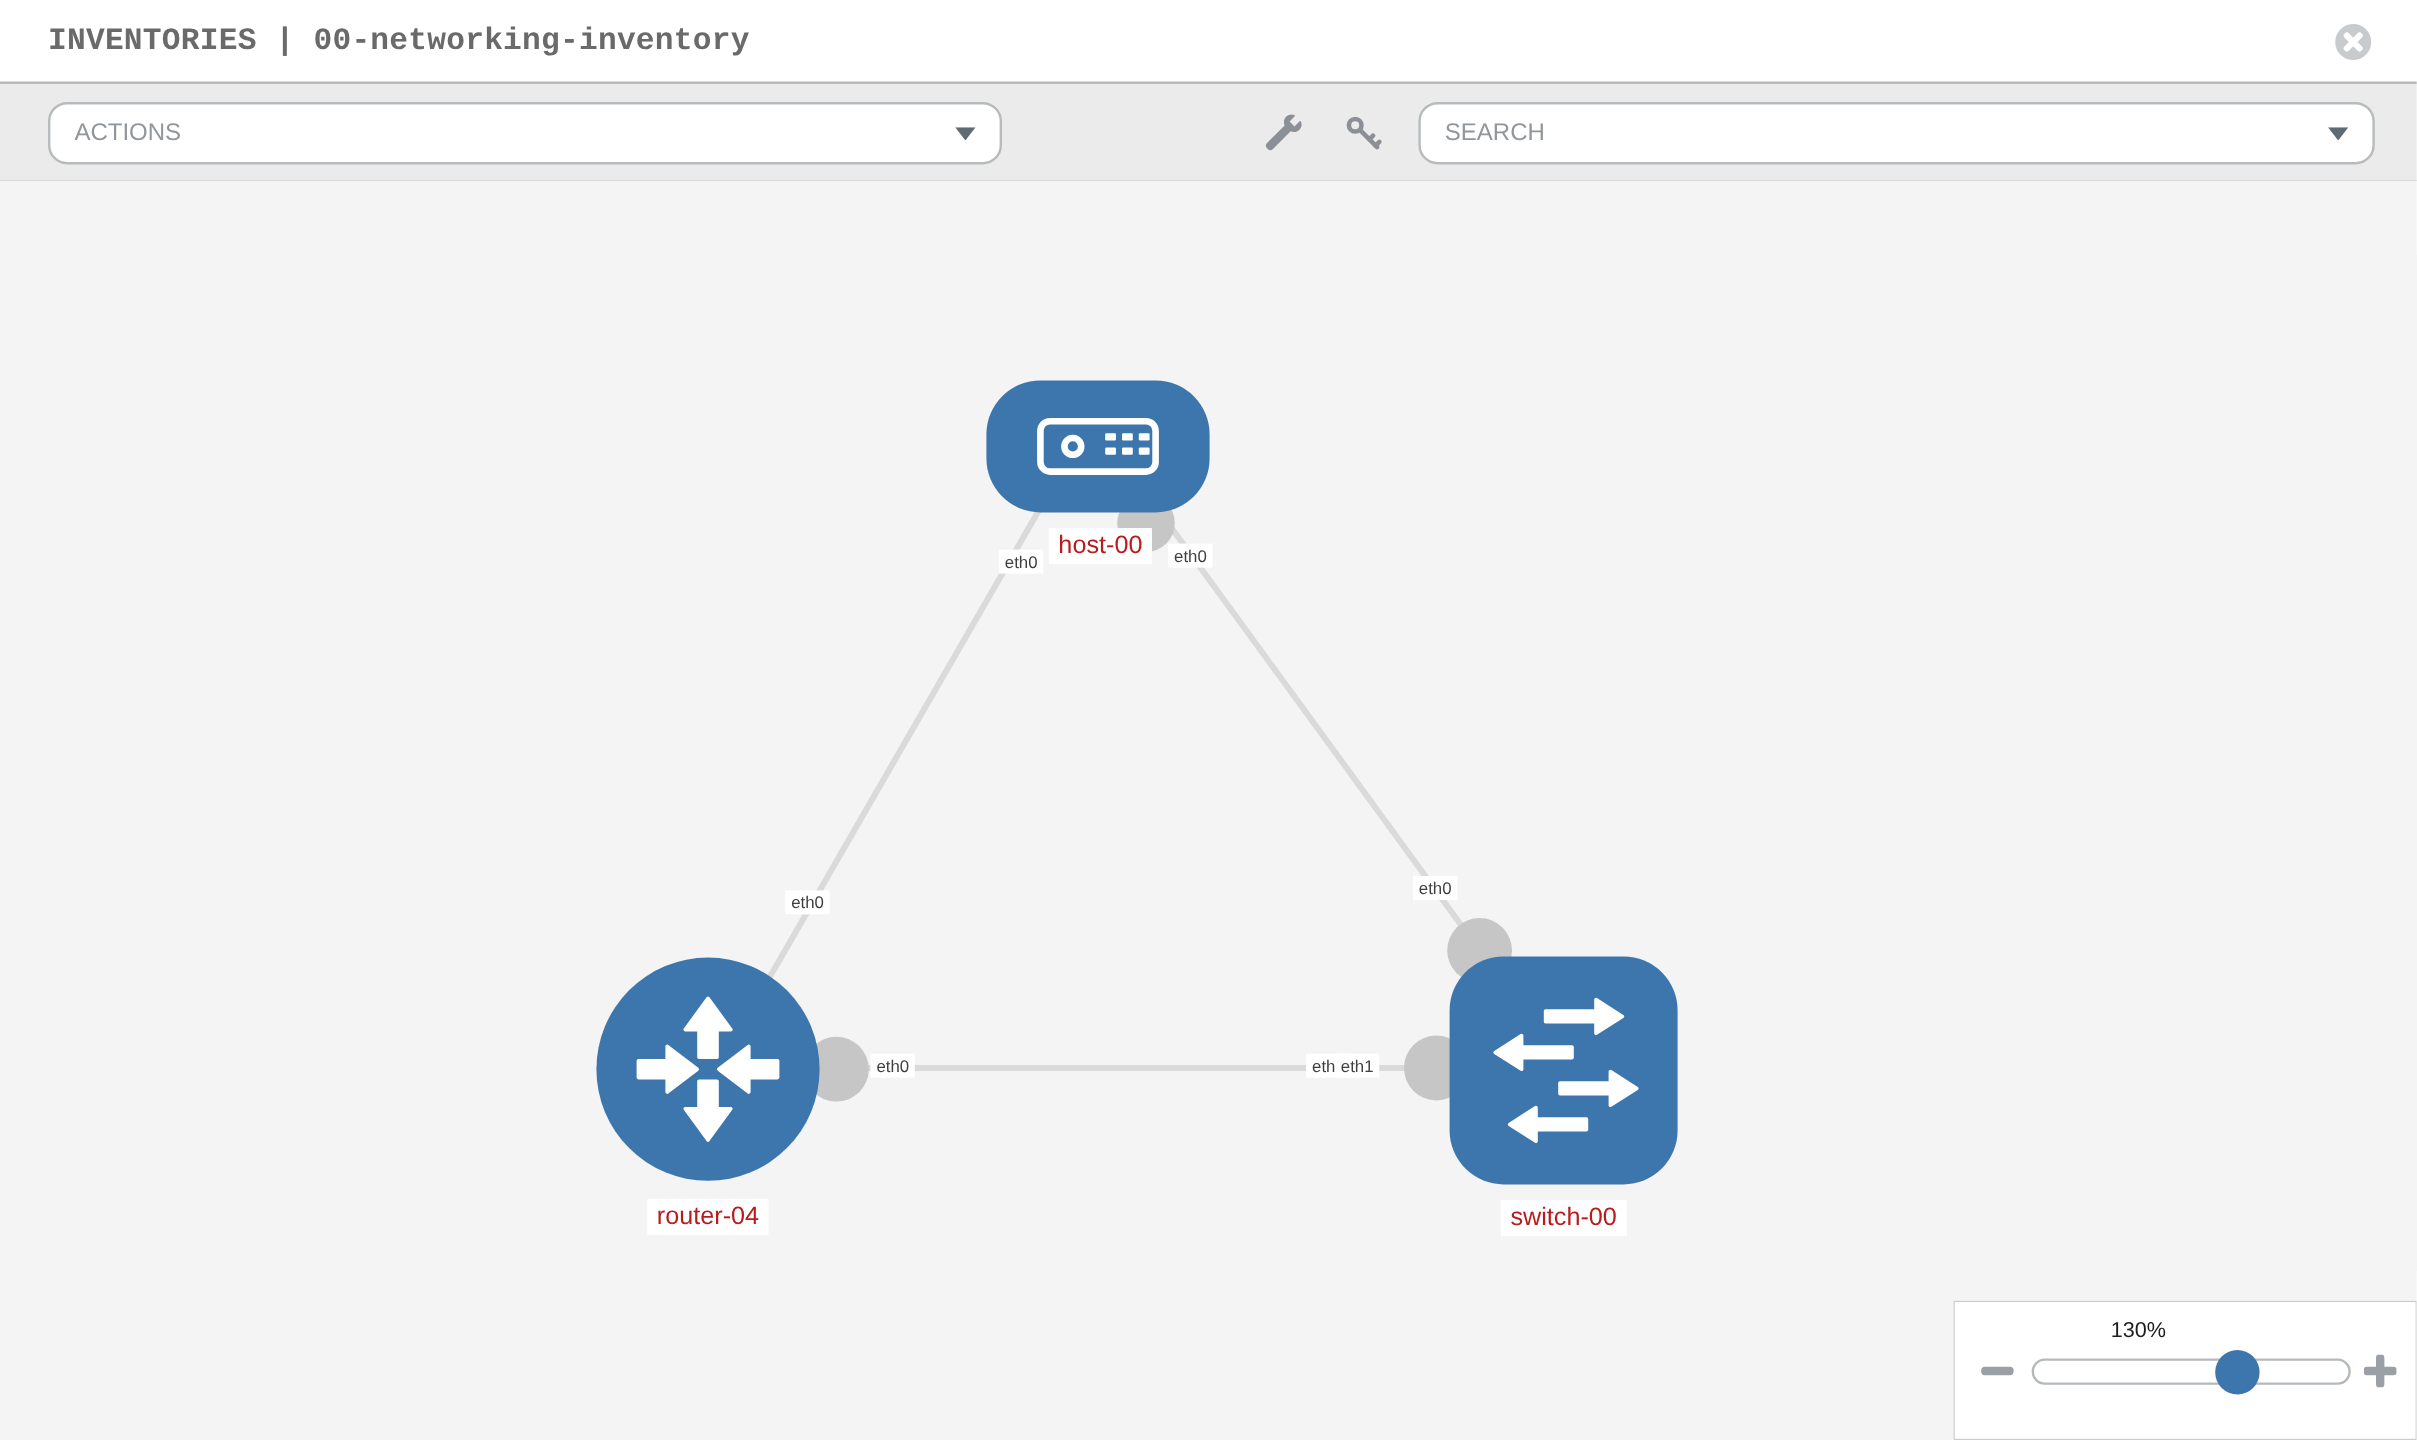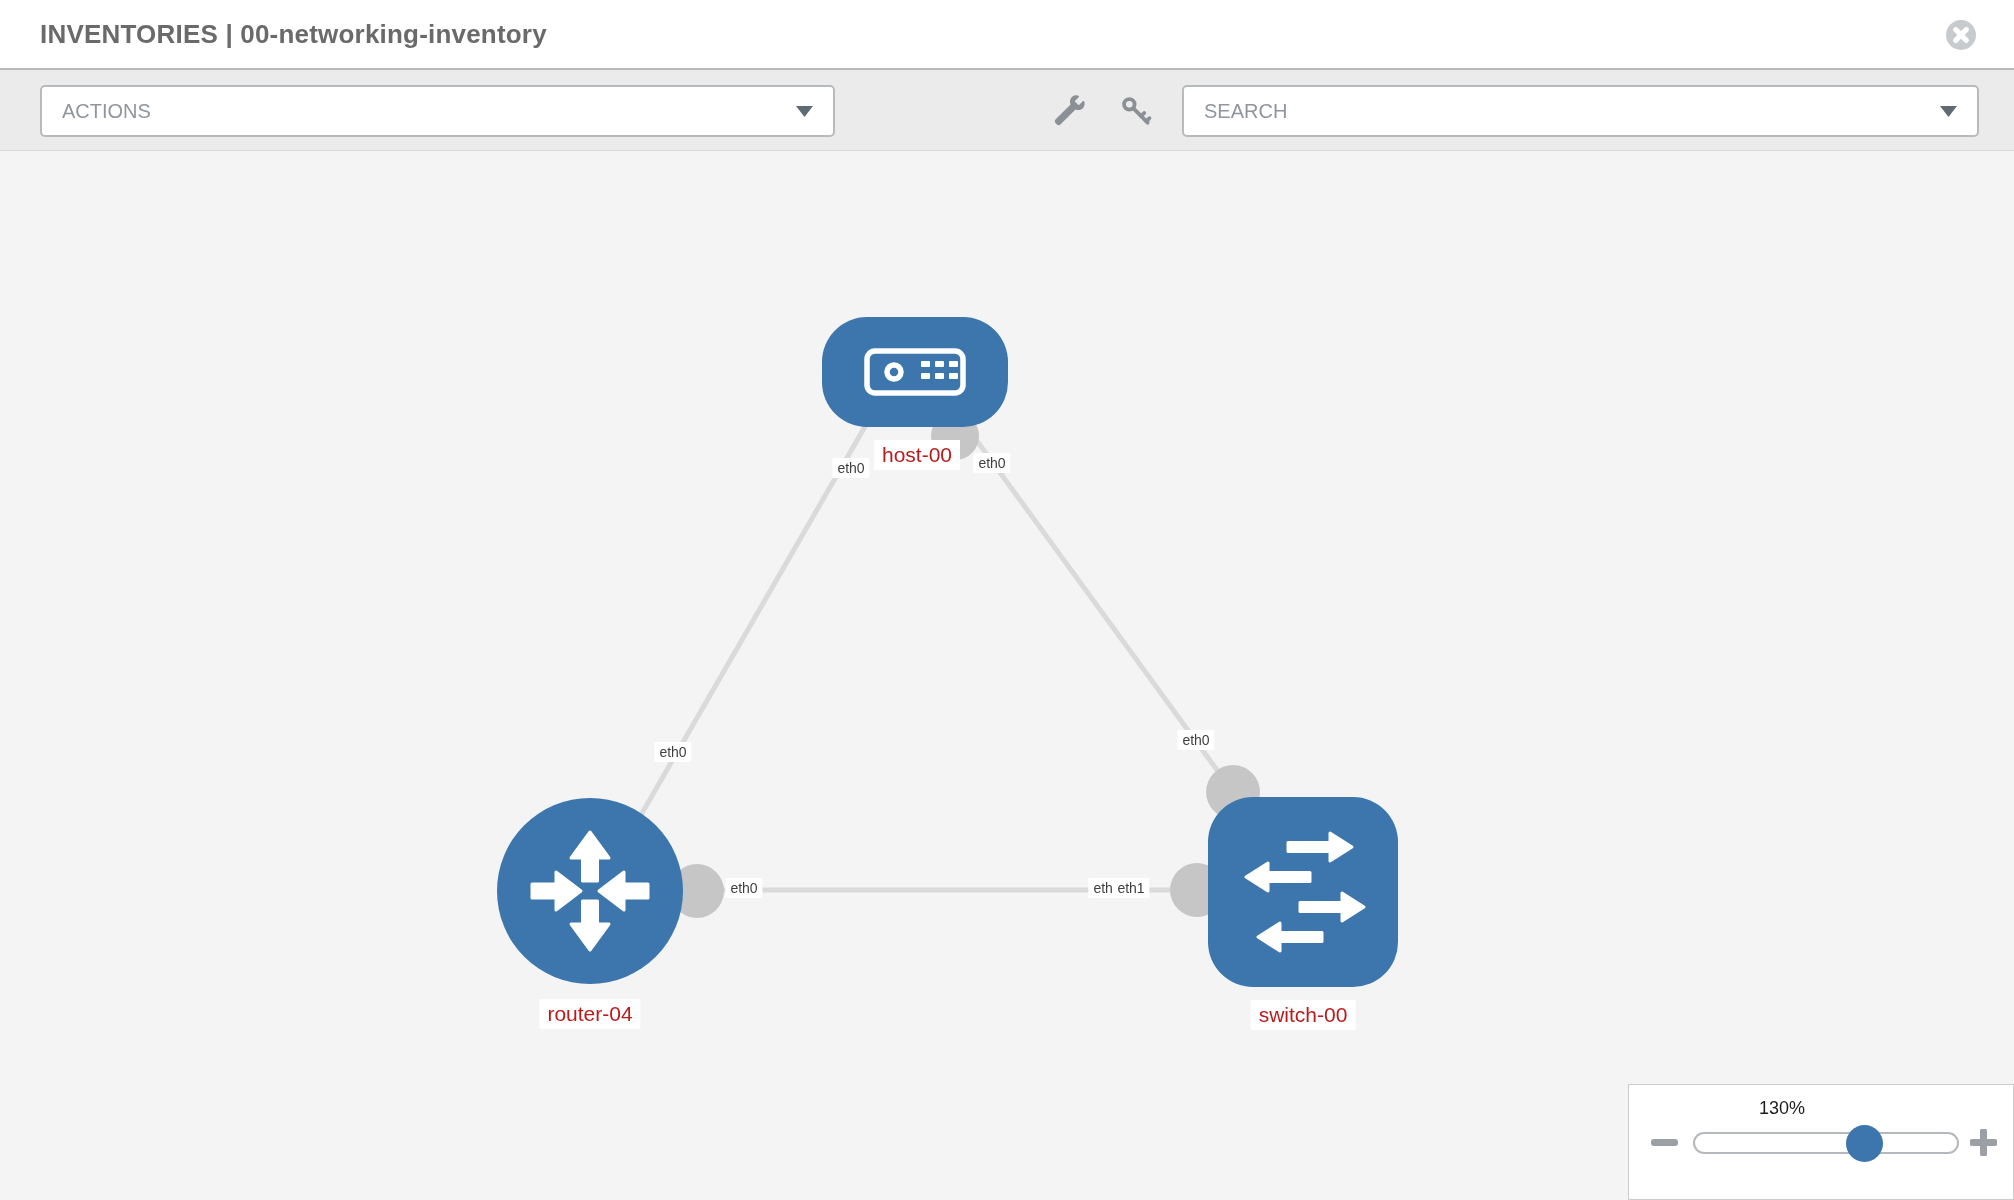--- a/index.html
+++ b/index.html
@@ -3,28 +3,28 @@
 <meta charset="utf-8">
 <style>
   * { box-sizing: border-box; margin: 0; padding: 0; }
   html,body { width: 2014px; height: 1200px; }
   body { font-family: "Liberation Sans", sans-serif; background: #fff; }
   .app { position: relative; width: 2014px; height: 1200px; overflow: hidden; background: #fff; }
 
   
   .hdr { position: absolute; top: 0; left: 0; width: 2014px; height: 68px; background: #fff; }
   .hdr-title { position: absolute; left: 40px; top: 50%; transform: translateY(-50%);
-               font-size: 26px; font-weight: 700; color: #6a6a6a; letter-spacing: .2px; }
+               font-size: 26px; font-weight: 700; color: #6a6a6a; letter-spacing: .2px; font-family: Liberation Mono, monospace; }
   .close-btn { position: absolute; right: 37px; top: 19px; width: 32px; height: 32px; cursor: pointer; }
 
   
   .toolbar { position: absolute; top: 68px; left: 0; width: 2014px; height: 83px;
              background: #ebebeb; border-top: 2px solid #b9b9b9; border-bottom: 1px solid #d9d9d9; }
   .select { position: absolute; top: 15px; height: 52px; background: #fff;
-            border: 2px solid #b7bbbd; border-radius: 5px; display: flex; align-items: center;
+            border: 2px solid #b7bbbd; border-radius: 16px; display: flex; align-items: center;
             justify-content: space-between; padding: 0 20px; cursor: pointer; }
   .select .sel-label { font-size: 20px; color: #90969b; }
   .select-actions { left: 40px;  width: 795px; }
   .select-search  { left: 1182px; width: 797px; gap: 20px; }
   .tool-icon { position: absolute; top: 24px; width: 34px; height: 34px; cursor: pointer; }
   .tool-icon.wrench { left: 1052px; }
   .tool-icon.key    { left: 1119px; }
 
   
   .canvas { position: absolute; top: 151px; left: 0; width: 2014px; height: 1049px;

